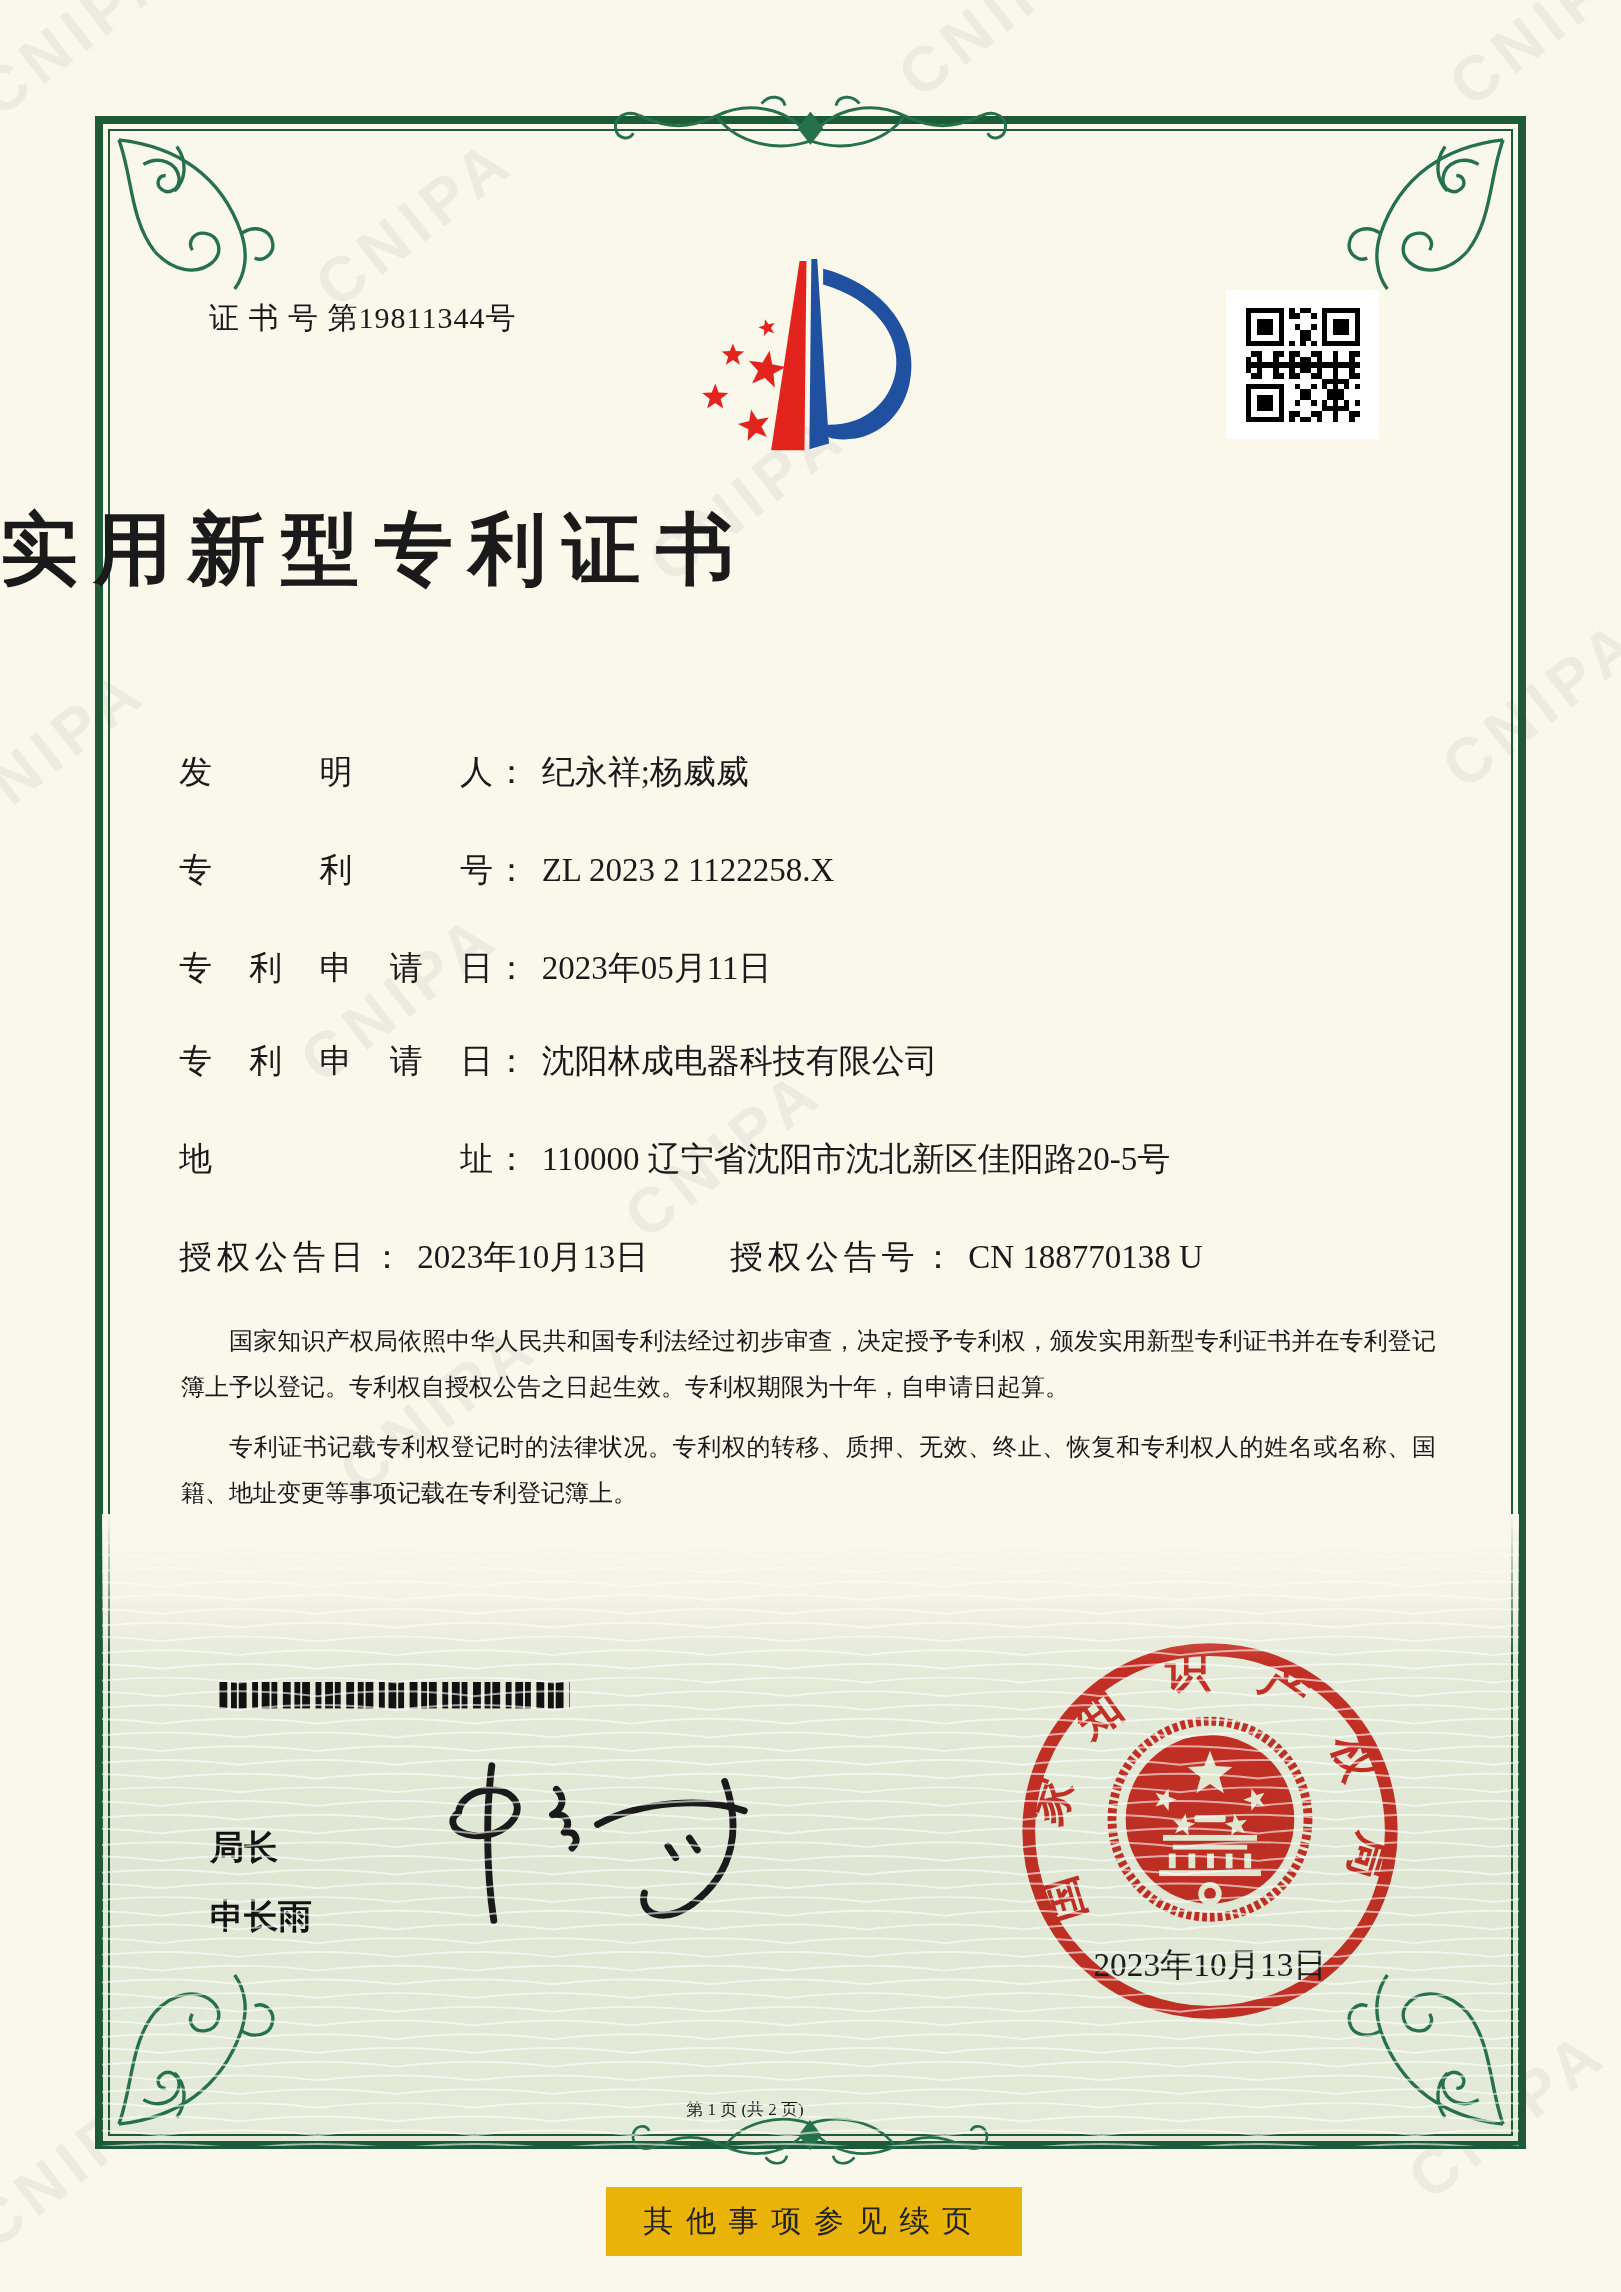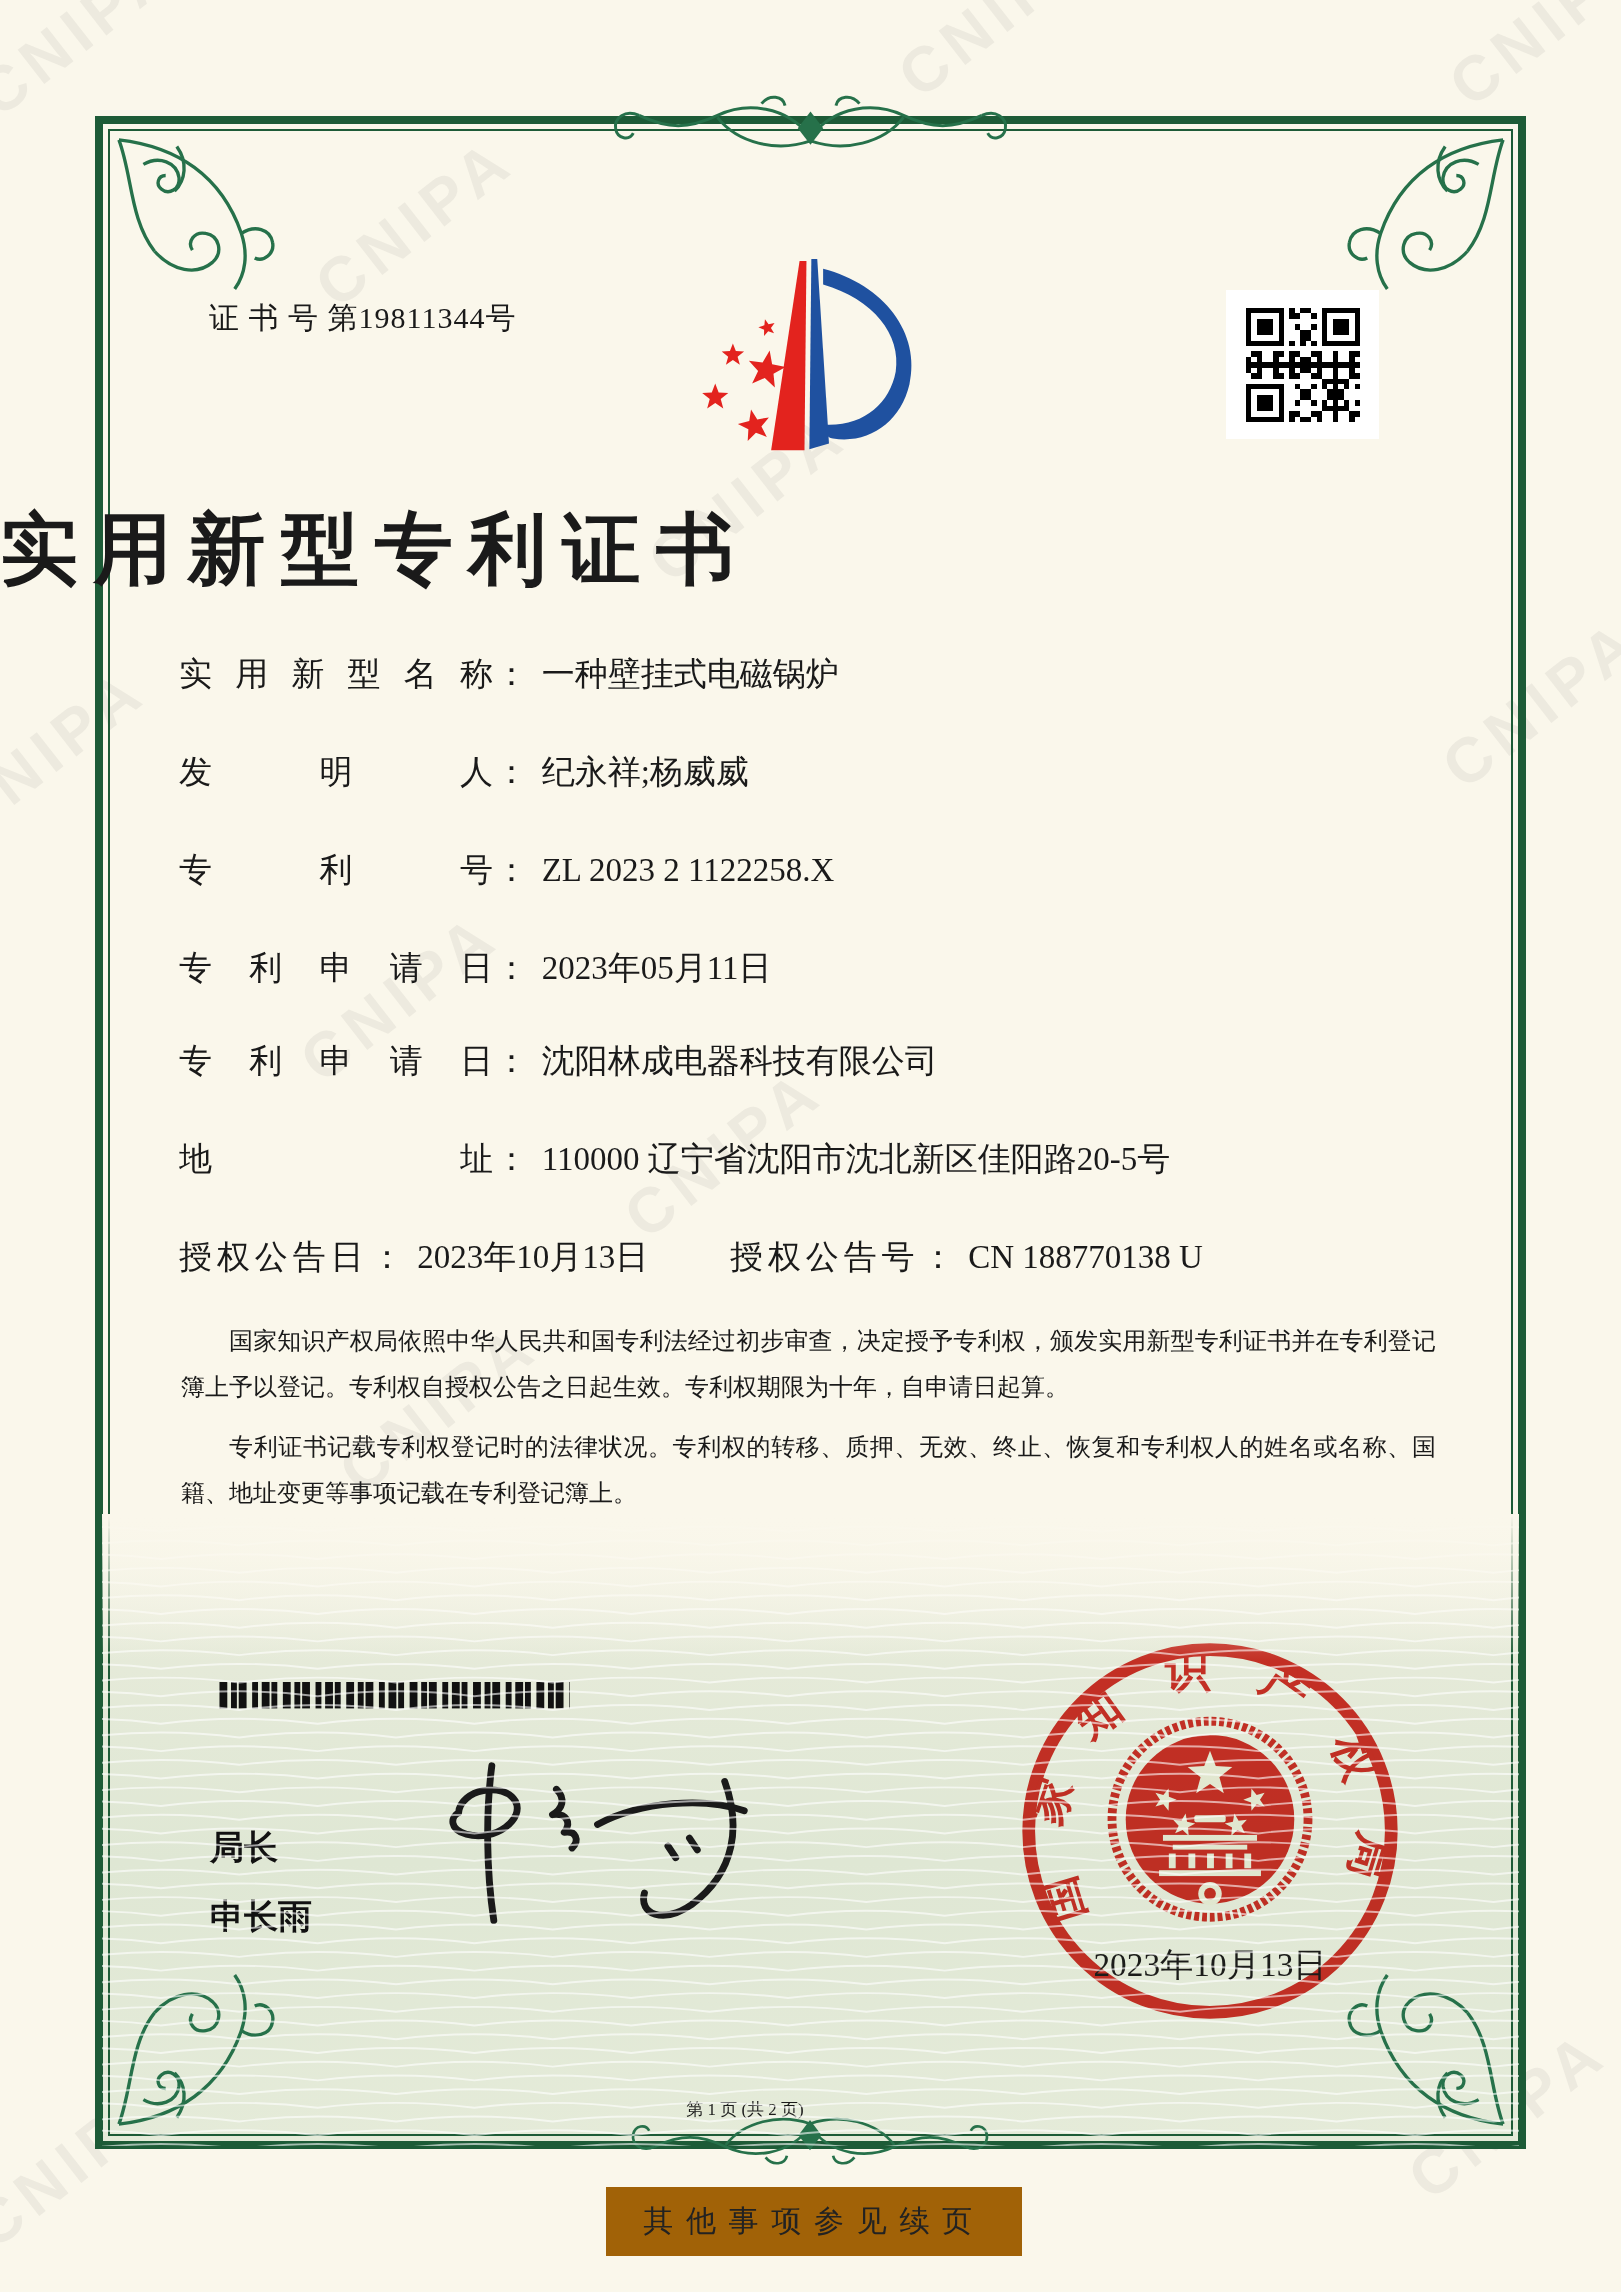--- a/index.html
+++ b/index.html
@@ -38,21 +38,21 @@
   #bodytext{position:absolute;left:181px;top:1318px;width:1255px;font-size:24px;
      line-height:46px;text-align:justify;}
   #bodytext p{margin:0 0 13.7px 0;text-indent:2em;}
   
   #barcode{position:absolute;left:219px;top:1682px;}
   #signer{position:absolute;left:210px;top:1813px;font-family:"Liberation Sans","DejaVu Sans",sans-serif;
      font-weight:700;font-size:34px;line-height:69px;color:#111;}
   #signature{position:absolute;left:421px;top:1756px;}
   #seal{position:absolute;left:1014px;top:1635px;mix-blend-mode:multiply;opacity:.95;}
   #page-num{position:absolute;left:0;top:2098px;width:1490px;text-align:center;font-size:17px;}
-  #cont-box{position:absolute;left:606px;top:2187px;width:416px;height:69px;background:#a16207;
+  #cont-box{position:absolute;left:606px;top:2187px;width:416px;height:69px;background:#eab308;
      display:flex;align-items:center;justify-content:center;}
   #cont-box span{font-size:30px;letter-spacing:12.7px;color:#222;}
 </style>
 </head>
 <body>
 
 <div id="page">
 
   <div class="wm" style="left:-39px;top:-4.9px">CNIPA</div>
   <div class="wm" style="left:882px;top:-24.5px">CNIPA</div>
@@ -290,23 +290,20 @@
         <rect x="10" y="20" width="1" height="1" fill="#000"></rect>
         <rect x="11" y="20" width="1" height="1" fill="#000"></rect>
         <rect x="13" y="20" width="1" height="1" fill="#000"></rect>
         <rect x="16" y="20" width="1" height="1" fill="#000"></rect>
         <rect x="19" y="20" width="1" height="1" fill="#000"></rect>
       </svg>
   </div>
 
   <div id="title">实用新型专利证书</div>
 
-  <div class="frow" style="top:652px">
-    <span class="f-label">实用新型名称</span><span class="f-colon">：</span><span class="f-value">一种壁挂式电磁锅炉</span>
-  </div>
   <div class="frow" style="top:750px">
     <span class="f-label">发明人</span><span class="f-colon">：</span><span class="f-value">纪永祥;杨威威</span>
   </div>
   <div class="frow" style="top:848px">
     <span class="f-label">专利号</span><span class="f-colon">：</span><span class="f-value">ZL 2023 2 1122258.X</span>
   </div>
   <div class="frow" style="top:946px">
     <span class="f-label">专利申请日</span><span class="f-colon">：</span><span class="f-value">2023年05月11日</span>
   </div>
   <div class="frow" style="top:1039px">

